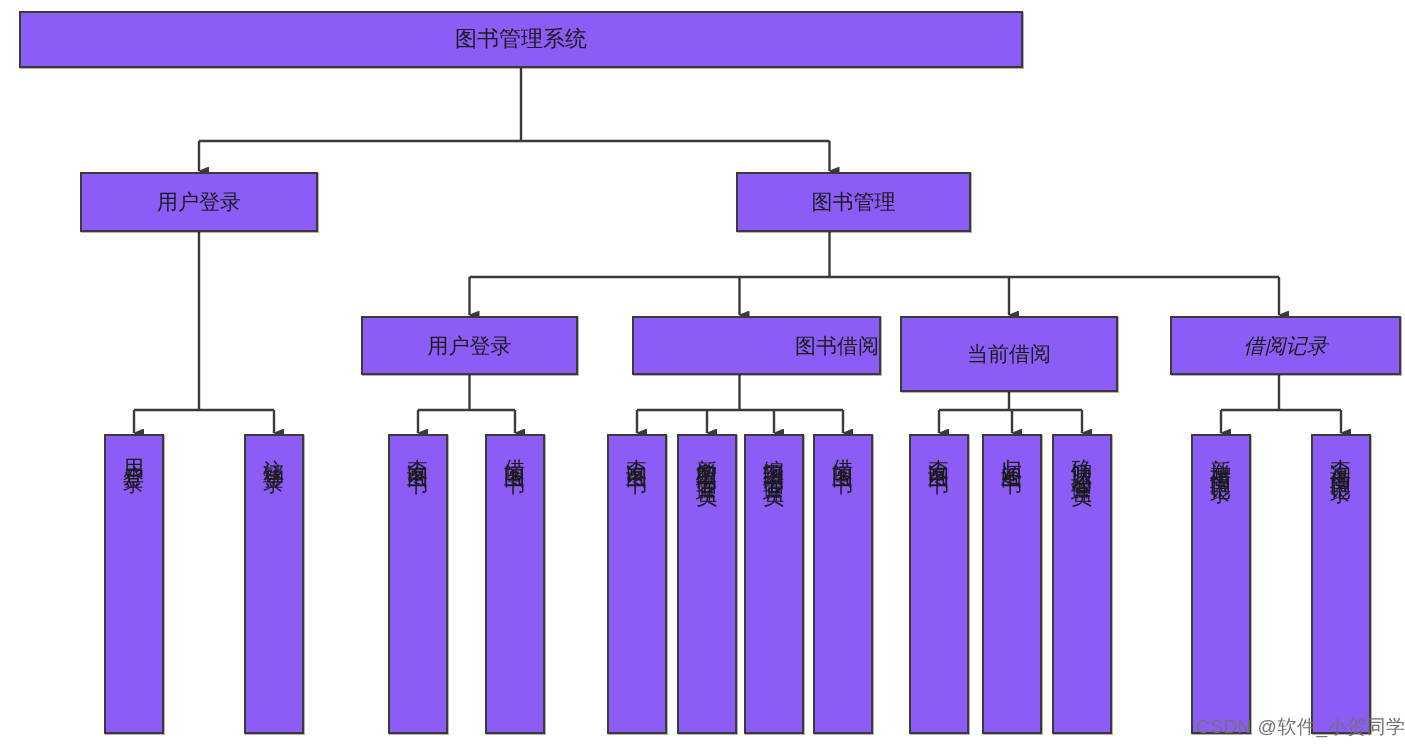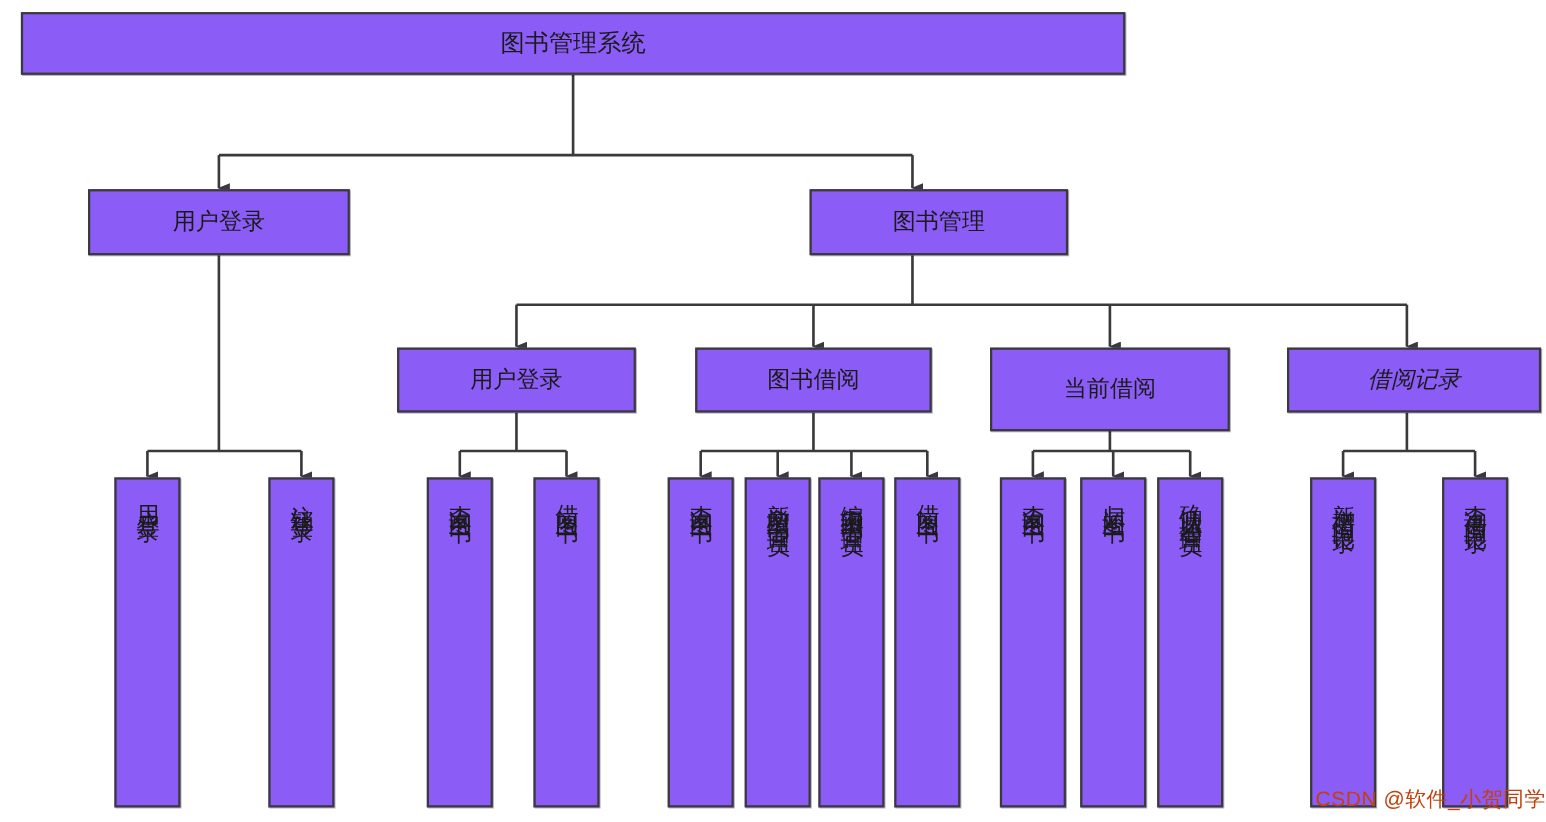--- a/index.html
+++ b/index.html
@@ -124,21 +124,21 @@
       </div>
       <div class="node horiz" style="left: 80px; top: 172px; width: 238px; height: 60px;">
         <span class="node-label">用户登录</span>
       </div>
       <div class="node horiz" style="left: 712px; top: 172px; width: 235px; height: 60px; margin-left: 24px;">
         <span class="node-label">图书管理</span>
       </div>
       <div class="node horiz" style="left: 361px; top: 316px; width: 217px; height: 59px;">
         <span class="node-label">用户登录</span>
       </div>
-      <div class="node horiz" style="left: 632px; top: 316px; width: 215px; height: 59px;">
+      <div class="node horiz" style="left: 632px; top: 316px; width: 249px; height: 59px; justify-content: flex-end;">
         <span class="node-label">图书借阅</span>
       </div>
       <div class="node horiz" style="left: 900px; top: 316px; width: 218px; height: 76px;">
         <span class="node-label">当前借阅</span>
       </div>
       <div class="node horiz" style="left: 1170px; top: 316px; width: 231px; height: 59px; font-style: italic;">
         <span class="node-label">借阅记录</span>
       </div>
       <div class="node vert" style="left: 104px; top: 434px; width: 60px; height: 300px;">
         <span class="node-label">用户登录</span>
@@ -174,14 +174,14 @@
         <span class="node-label">确认归还（管理员）</span>
       </div>
       <div class="node vert" style="left: 1191px; top: 434px; width: 60px; height: 300px;">
         <span class="node-label">新增借阅记录</span>
       </div>
       <div class="node vert" style="left: 1311px; top: 434px; width: 60px; height: 300px;">
         <span class="node-label">查询借阅记录</span>
       </div>
     </div>
 
-  <div class="watermark" style="left: 1196px; top: 714px; color: #c2410c;">CSDN @软件_小贺同学</div>
+  <div class="watermark" style="left: 1196px; top: 714px; color: #737373;">CSDN @软件_小贺同学</div>
 </div>
 
 </body></html>

